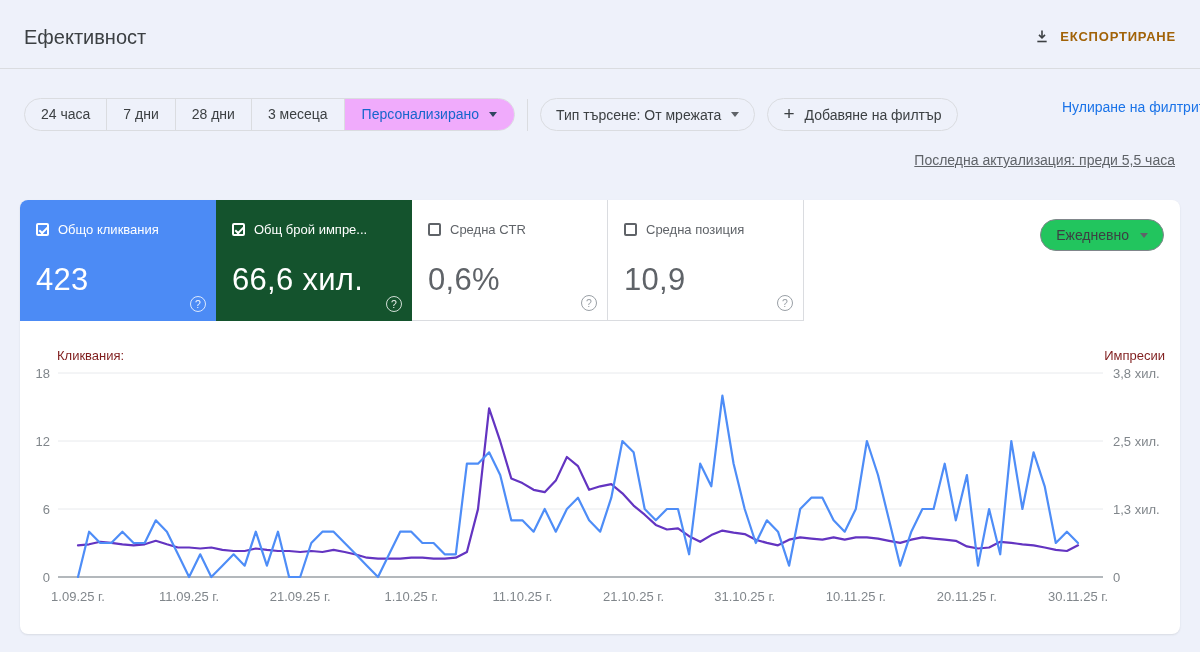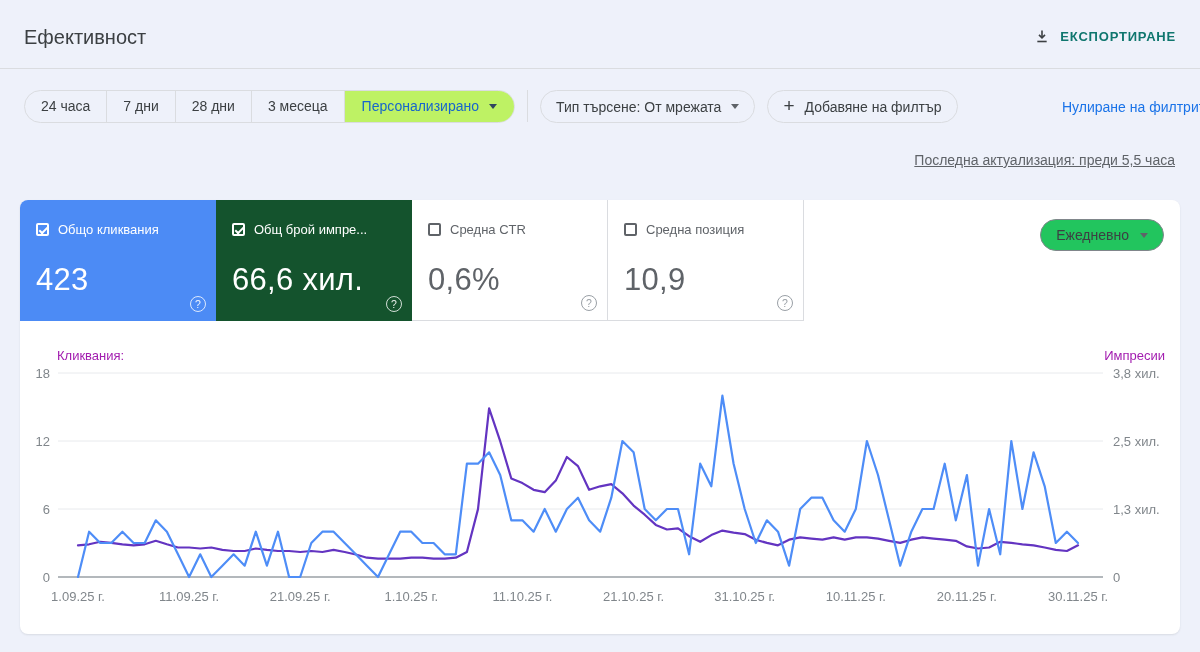--- a/index.html
+++ b/index.html
@@ -5,27 +5,27 @@
   html,body{margin:0;padding:0;background:#eef1fa;}
   *{box-sizing:border-box;}
   .page{
     position:relative;width:1200px;height:652px;overflow:hidden;
     background:#eef1fa;font-family:"Liberation Sans","DejaVu Sans",sans-serif;
     color:#3c4043;
   }
   
   .page-title{position:absolute;left:24px;top:26px;font-size:20px;color:#3c4043;}
   .export-btn{position:absolute;right:24px;top:28px;display:flex;align-items:center;gap:10px;
-    font-size:13px;font-weight:bold;letter-spacing:.8px;color:#0f766e;cursor:pointer;}
+    font-size:13px;font-weight:bold;letter-spacing:.8px;color:#a16207;cursor:pointer;}
   .header-divider{position:absolute;left:0;right:0;top:68px;height:1px;background:#dadce0;}
   
-  .filter-row{position:absolute;left:24px;top:90px;display:flex;height:49px;gap:12px;}
+  .filter-row{position:absolute;left:24px;top:90px;display:flex;align-items:center;height:49px;gap:12px;}
   .range-group{display:flex;align-items:stretch;border:1px solid #dadce0;border-radius:17px;height:33px;overflow:hidden;}
   .range-btn{padding:0 16px;line-height:31px;font-size:14px;color:#3c4043;border-right:1px solid #dadce0;cursor:pointer;white-space:nowrap;}
-  .range-btn.selected{background:#bef264;color:#1765cc;border-right:none;display:flex;align-items:center;gap:10px;padding:0 17px;}
+  .range-btn.selected{background:#f0abfc;color:#1765cc;border-right:none;display:flex;align-items:center;gap:10px;padding:0 17px;}
   .vert-sep{width:1px;height:32px;background:#dadce0;}
   .chip{display:flex;align-items:center;gap:10px;border:1px solid #dadce0;border-radius:17px;
     height:33px;padding:0 15px;font-size:14px;color:#3c4043;cursor:pointer;white-space:nowrap;}
   .plus{font-size:19px;line-height:1;color:#3c4043;margin-top:-2px;}
   .reset-link{position:absolute;left:1062px;top:99px;font-size:14px;color:#1a73e8;white-space:nowrap;cursor:pointer;}
   .chev{width:0;height:0;border-left:4.5px solid transparent;border-right:4.5px solid transparent;
     border-top:5.5px solid #5f6368;display:inline-block;}
   .range-btn.selected .chev{border-top-color:#30455f;}
   .last-update{position:absolute;right:25px;top:152px;font-size:14px;color:#5f6368;text-decoration:underline;}
   
@@ -44,21 +44,21 @@
     border-left:2px solid #fff;border-bottom:2px solid #fff;transform:rotate(-45deg);}
   .card-value{margin-top:25px;font-size:31px;letter-spacing:.3px;white-space:nowrap;}
   .help{position:absolute;right:10px;bottom:9px;width:16px;height:16px;border-radius:50%;
     border:1.5px solid rgba(255,255,255,.8);color:rgba(255,255,255,.9);
     display:flex;align-items:center;justify-content:center;font-size:10.5px;}
   .card--ctr .help,.card--position .help{border-color:#9aa0a6;color:#9aa0a6;}
   
   .gran-btn{position:absolute;right:16px;top:19px;height:32px;display:flex;align-items:center;gap:11px;
     border:1px solid #80868b;border-radius:16px;padding:0 15px;font-size:14px;color:#3c4043;background:#22c55e;cursor:pointer;}
   
-  .axis-title{position:absolute;top:148px;font-size:13px;color:#a21caf;}
+  .axis-title{position:absolute;top:148px;font-size:13px;color:#7f1d1d;}
   .axis-title--left{left:37px;}
   .axis-title--right{right:15px;}
   .chart-svg{position:absolute;left:0;top:160px;}
   .tick{font-size:13px;fill:#80868b;font-family:"Liberation Sans","DejaVu Sans",sans-serif;}
 </style>
 </head>
 <body>
 
 <div class="page">
 

